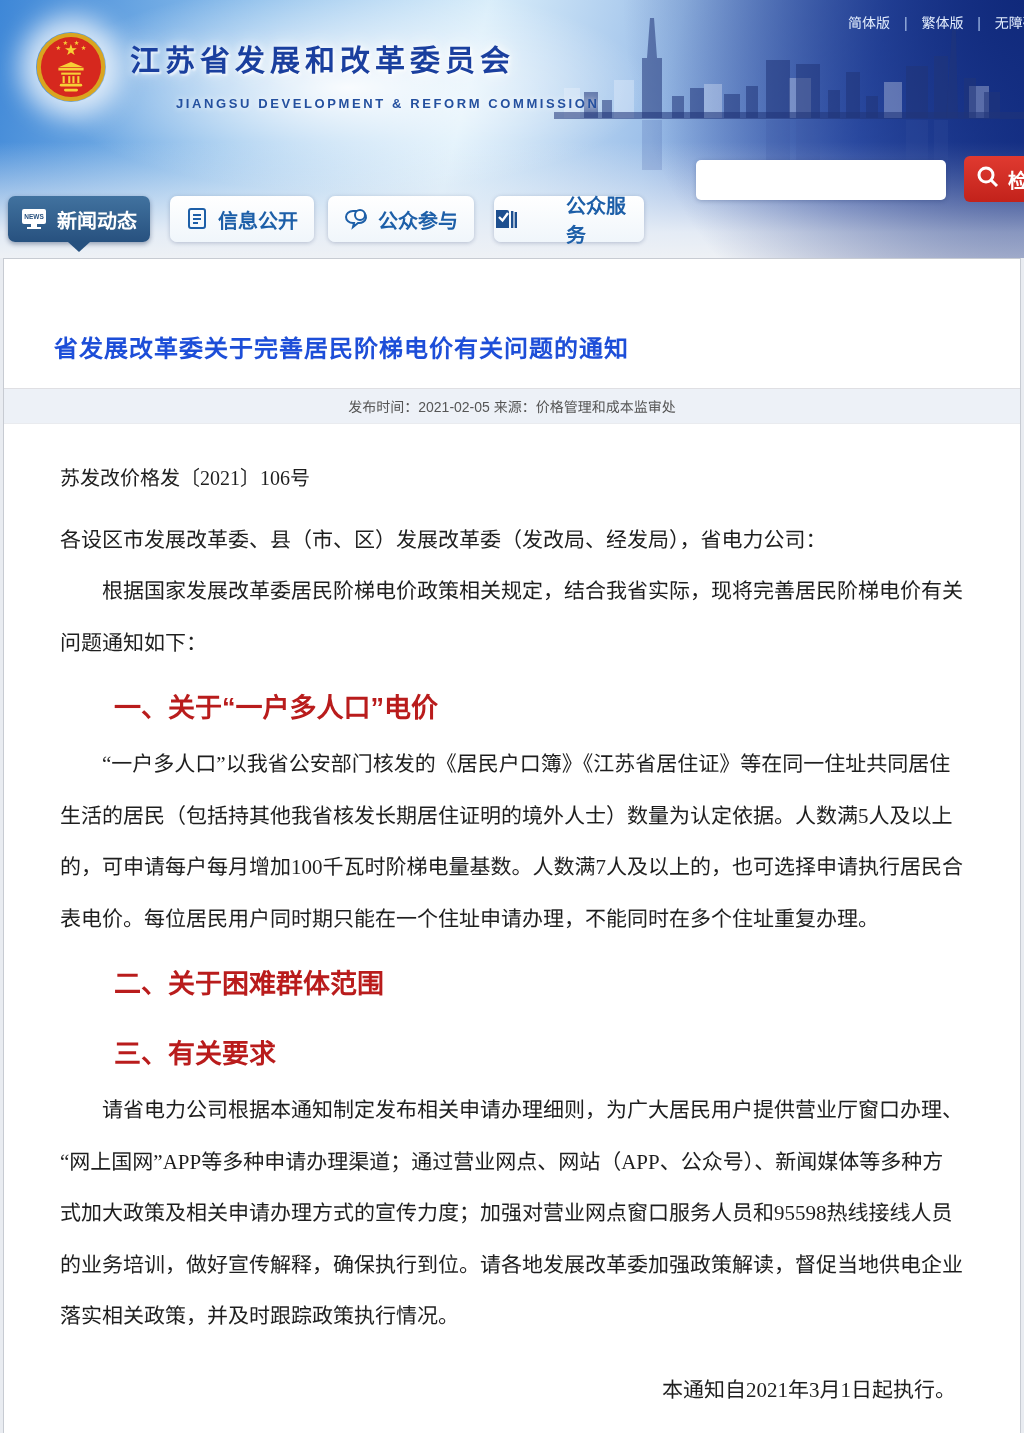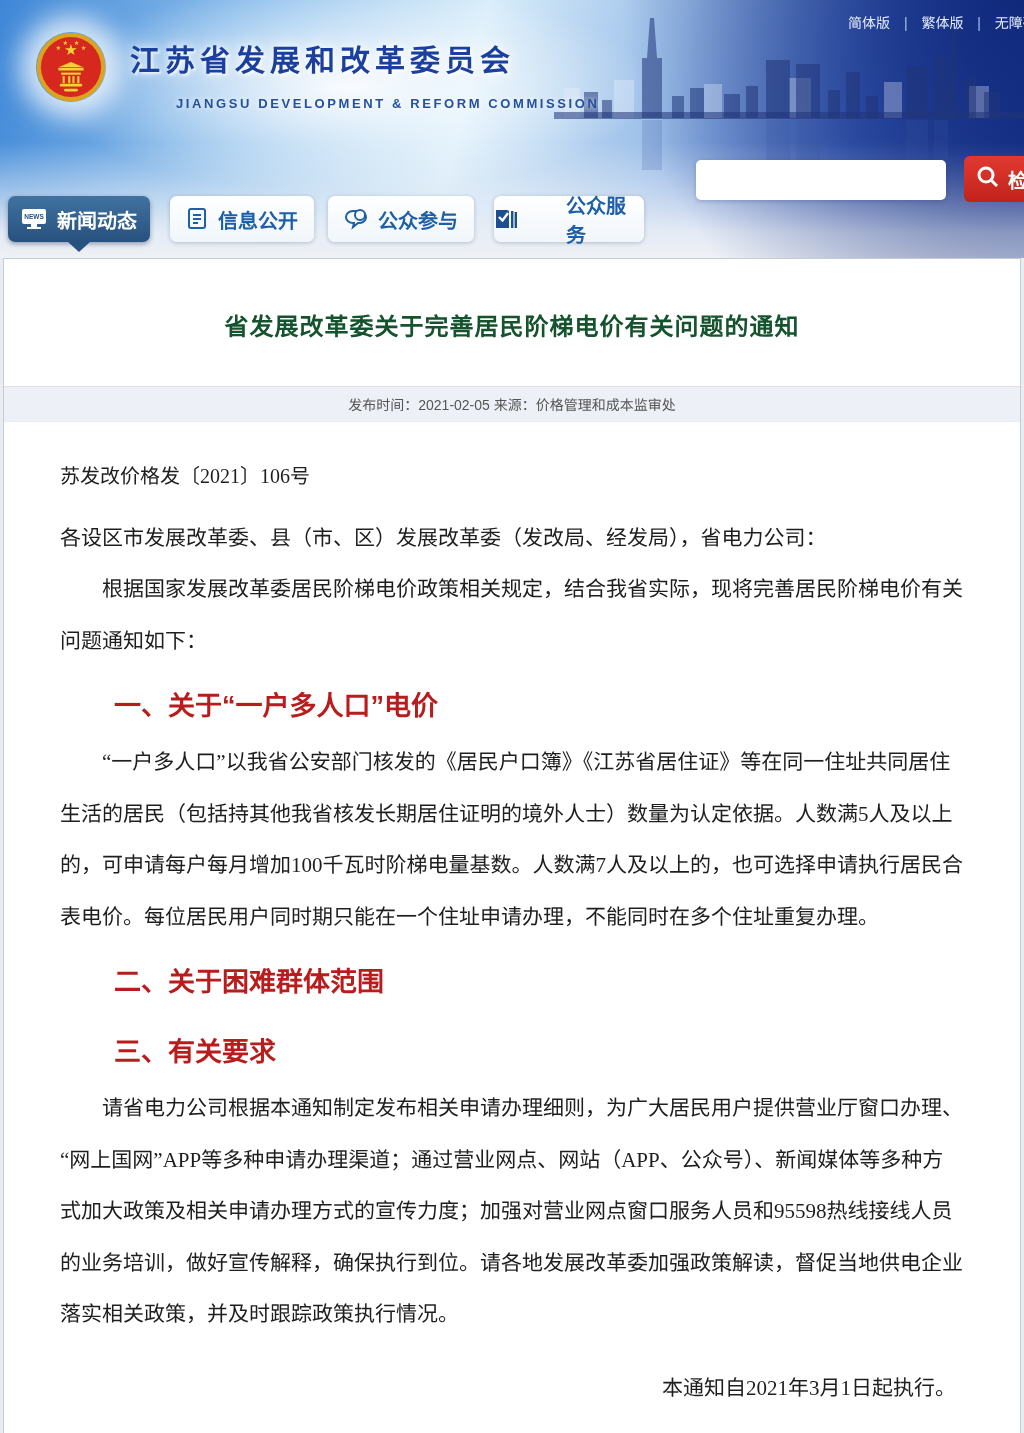--- a/index.html
+++ b/index.html
@@ -74,25 +74,25 @@
     color:#fff; font-size:20px; font-weight:bold; display:flex; align-items:center;
     justify-content:flex-start; padding-left:12px; gap:8px; cursor:pointer;
   }
 
   
   .panel{
     margin:0 3px; width:1018px; min-height:1175px; background:#fff;
     border:1px solid #c7cbd2; border-bottom:none;
   }
   .article-title{
-    text-align:center; padding:48px 50px 0; font-size:24px; font-weight:bold;
-    color:#14532d; letter-spacing:1px;
+    padding:70px 50px 0; font-size:24px; font-weight:bold;
+    color:#1d4ed8; letter-spacing:1px;
   }
   .meta-strip{
-    margin-top:44px; height:36px; line-height:36px; text-align:center;
+    margin-top:24px; height:36px; line-height:36px; text-align:center;
     background:#edf1f7; border-top:1px solid #dfdfe3; border-bottom:1px solid #e9ebef;
     font-size:14px; color:#555;
   }
   .doc-body{
     padding:0 56px; font-family:"Liberation Serif","DejaVu Serif",serif;
     font-size:21px; line-height:2.45; color:#1e1e1e;
   }
   .doc-number{ text-align:left; margin-top:30px; font-size:20px; }
   .salutation{ margin-top:12px; }
   .para{ text-indent:2em; }

